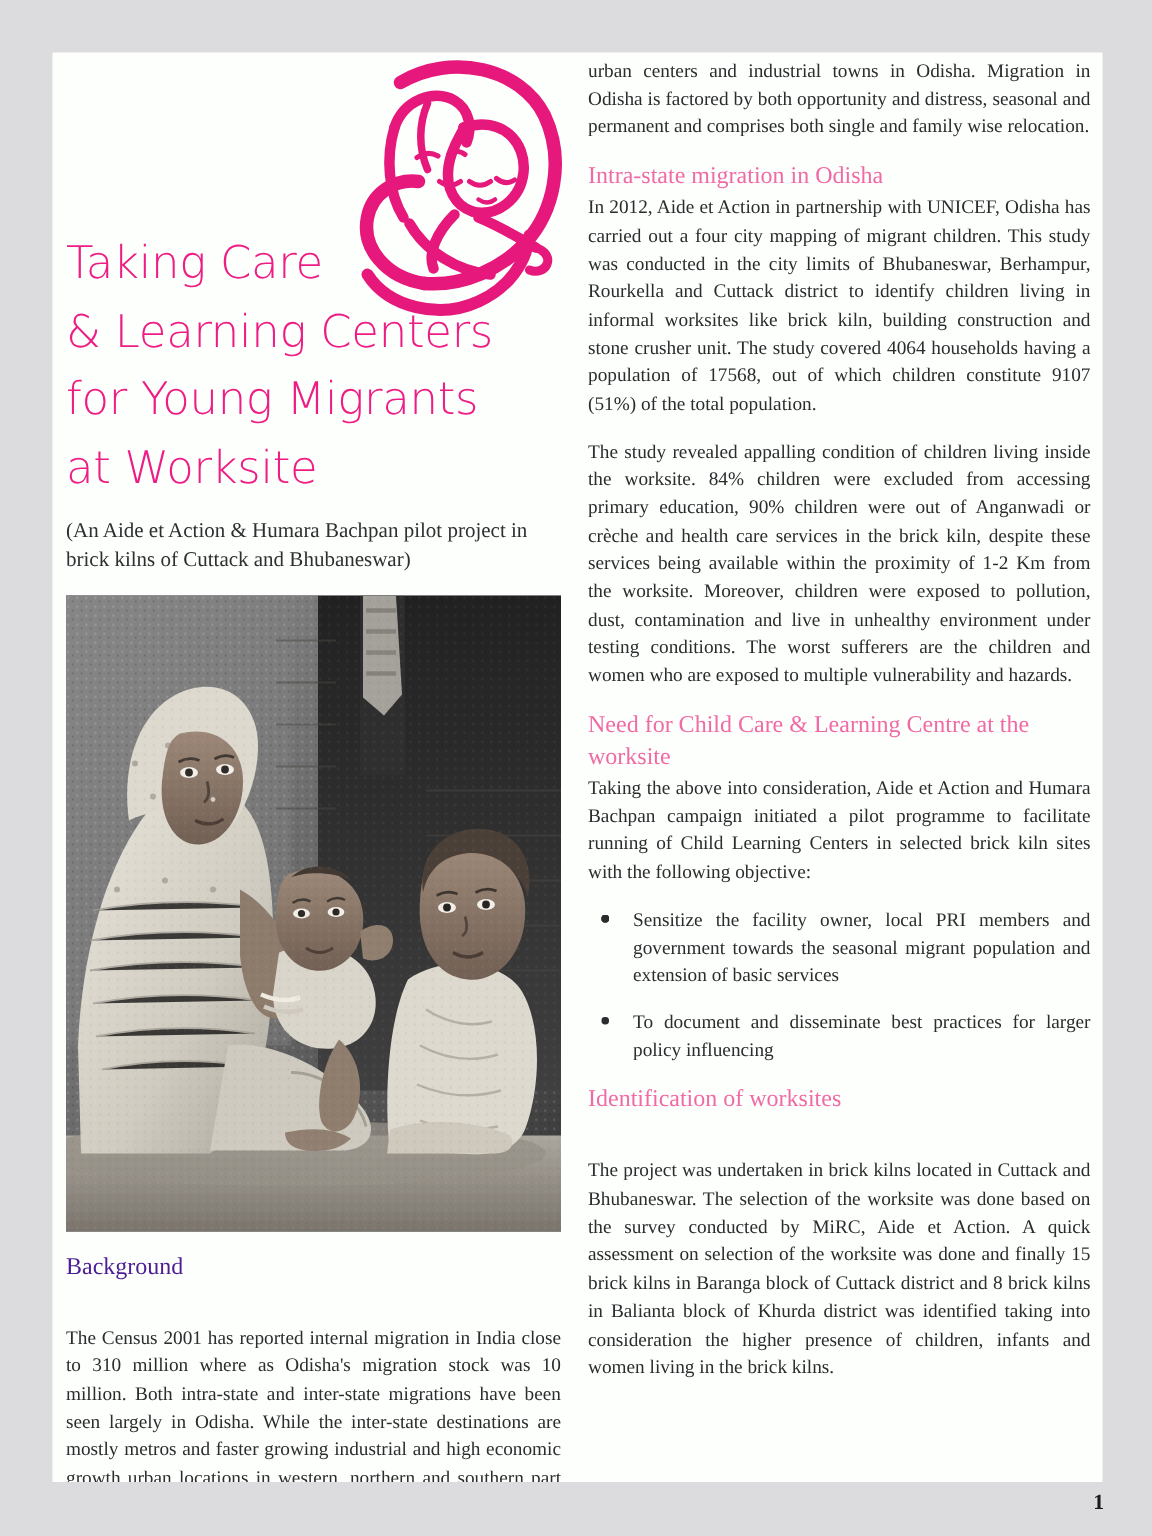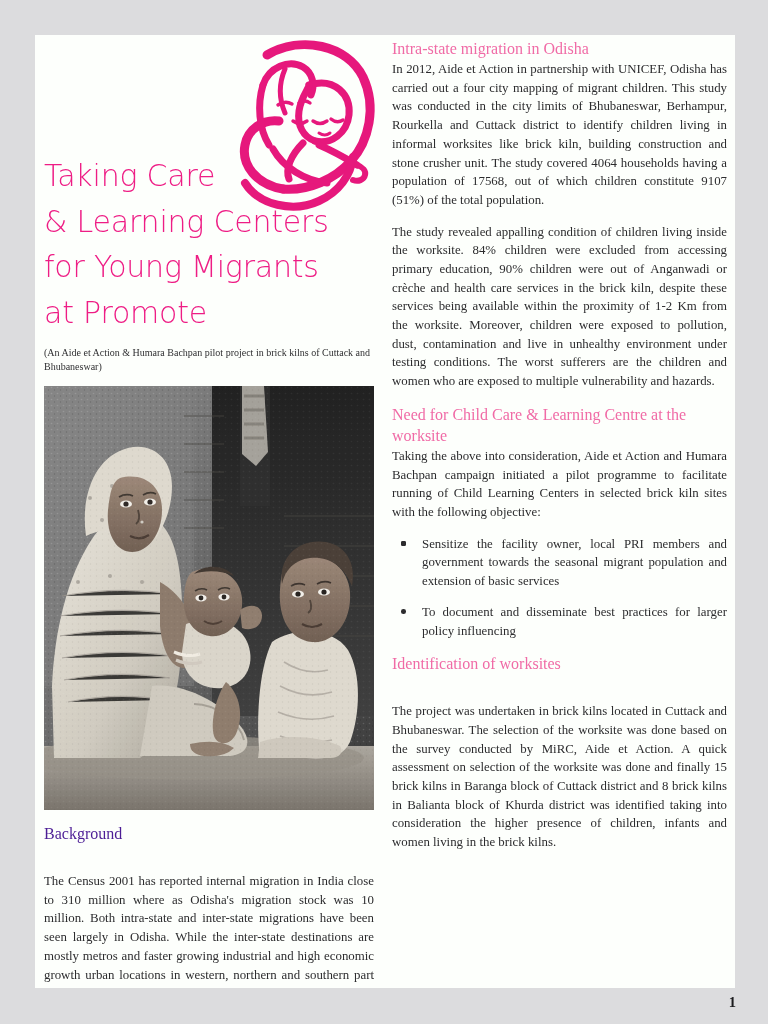--- a/index.html
+++ b/index.html
@@ -73,21 +73,21 @@
     font-weight: 300;
     line-height: 1.52;
     letter-spacing: -0.2px;
     color: #ee1d85;
     white-space: nowrap;
   }
 
   .subtitle {
     margin-top: 11px;
     font-family: "Liberation Serif", serif;
-    font-size: 10px;
+    font-size: 14px;
     line-height: 1.33;
     color: #2f2f31;
   }
 
   
   .photo-frame {
     position: relative;
     margin-top: 13px;
     width: 330px;
     height: 424px;
@@ -206,21 +206,21 @@
 
               <path d="M50 116 C 60 134, 82 148, 104 150" stroke-width="7"></path>
             </g>
           </svg>
         </div>
 
         <div class="title-block">
           <div class="title-line">Taking Care</div>
           <div class="title-line">&amp; Learning Centers</div>
           <div class="title-line">for Young Migrants</div>
-          <div class="title-line">at Promote</div>
+          <div class="title-line">at Worksite</div>
         </div>
 
         <div class="subtitle">(An Aide et Action &amp; Humara Bachpan pilot project in brick kilns of Cuttack and Bhubaneswar)</div>
 
         <div class="photo-frame">
           <svg viewBox="0 0 330 424" xmlns="http://www.w3.org/2000/svg" preserveAspectRatio="xMidYMid slice">
             <defs>
               <linearGradient id="wallg" x1="0" y1="0" x2="1" y2="1">
                 <stop offset="0%" stop-color="#8d8d8d"></stop>
                 <stop offset="55%" stop-color="#5d5d5d"></stop>
@@ -369,20 +369,21 @@
 
         <div class="left-text">
           <div class="sec-head strong">Background</div>
           <p class="body last">The Census 2001 has reported internal migration in India close to 310 million where as Odisha's migration stock was 10 million. Both intra-state and inter-state migrations have been seen largely in Odisha. While the inter-state destinations are mostly metros and faster growing industrial and high economic growth urban locations in western, northern and southern part of India, the internal migration moves towards some of the fastest developing</p>
         </div>
 
       </div>
 
       <div class="col-right">
 
+        <p class="body">urban centers and industrial towns in Odisha. Migration in Odisha is factored by both opportunity and distress, seasonal and permanent and comprises both single and family wise relocation.</p>
 
         <div>
           <div class="sec-head">Intra-state migration in Odisha</div>
           <p class="body">In 2012, Aide et Action in partnership with UNICEF, Odisha has carried out a four city mapping of migrant children. This study was conducted in the city limits of Bhubaneswar, Berhampur, Rourkella and Cuttack district to identify children living in informal worksites like brick kiln, building construction and stone crusher unit. The study covered 4064 households having a population of 17568, out of which children constitute 9107 (51%) of the total population.</p>
           <p class="body">The study revealed appalling condition of children living inside the worksite. 84% children were excluded from accessing primary education, 90% children were out of Anganwadi or crèche and health care services in the brick kiln, despite these services being available within the proximity of 1-2 Km from the worksite. Moreover, children were exposed to pollution, dust, contamination and live in unhealthy environment under testing conditions. The worst sufferers are the children and women who are exposed to multiple vulnerability and hazards.</p>
         </div>
 
         <div>
           <div class="sec-head">Need for Child Care &amp; Learning Centre at the worksite</div>
           <p class="body tight">Taking the above into consideration, Aide et Action and Humara Bachpan campaign initiated a pilot programme to facilitate running of Child Learning Centers in selected brick kiln sites with the following objective:</p>

